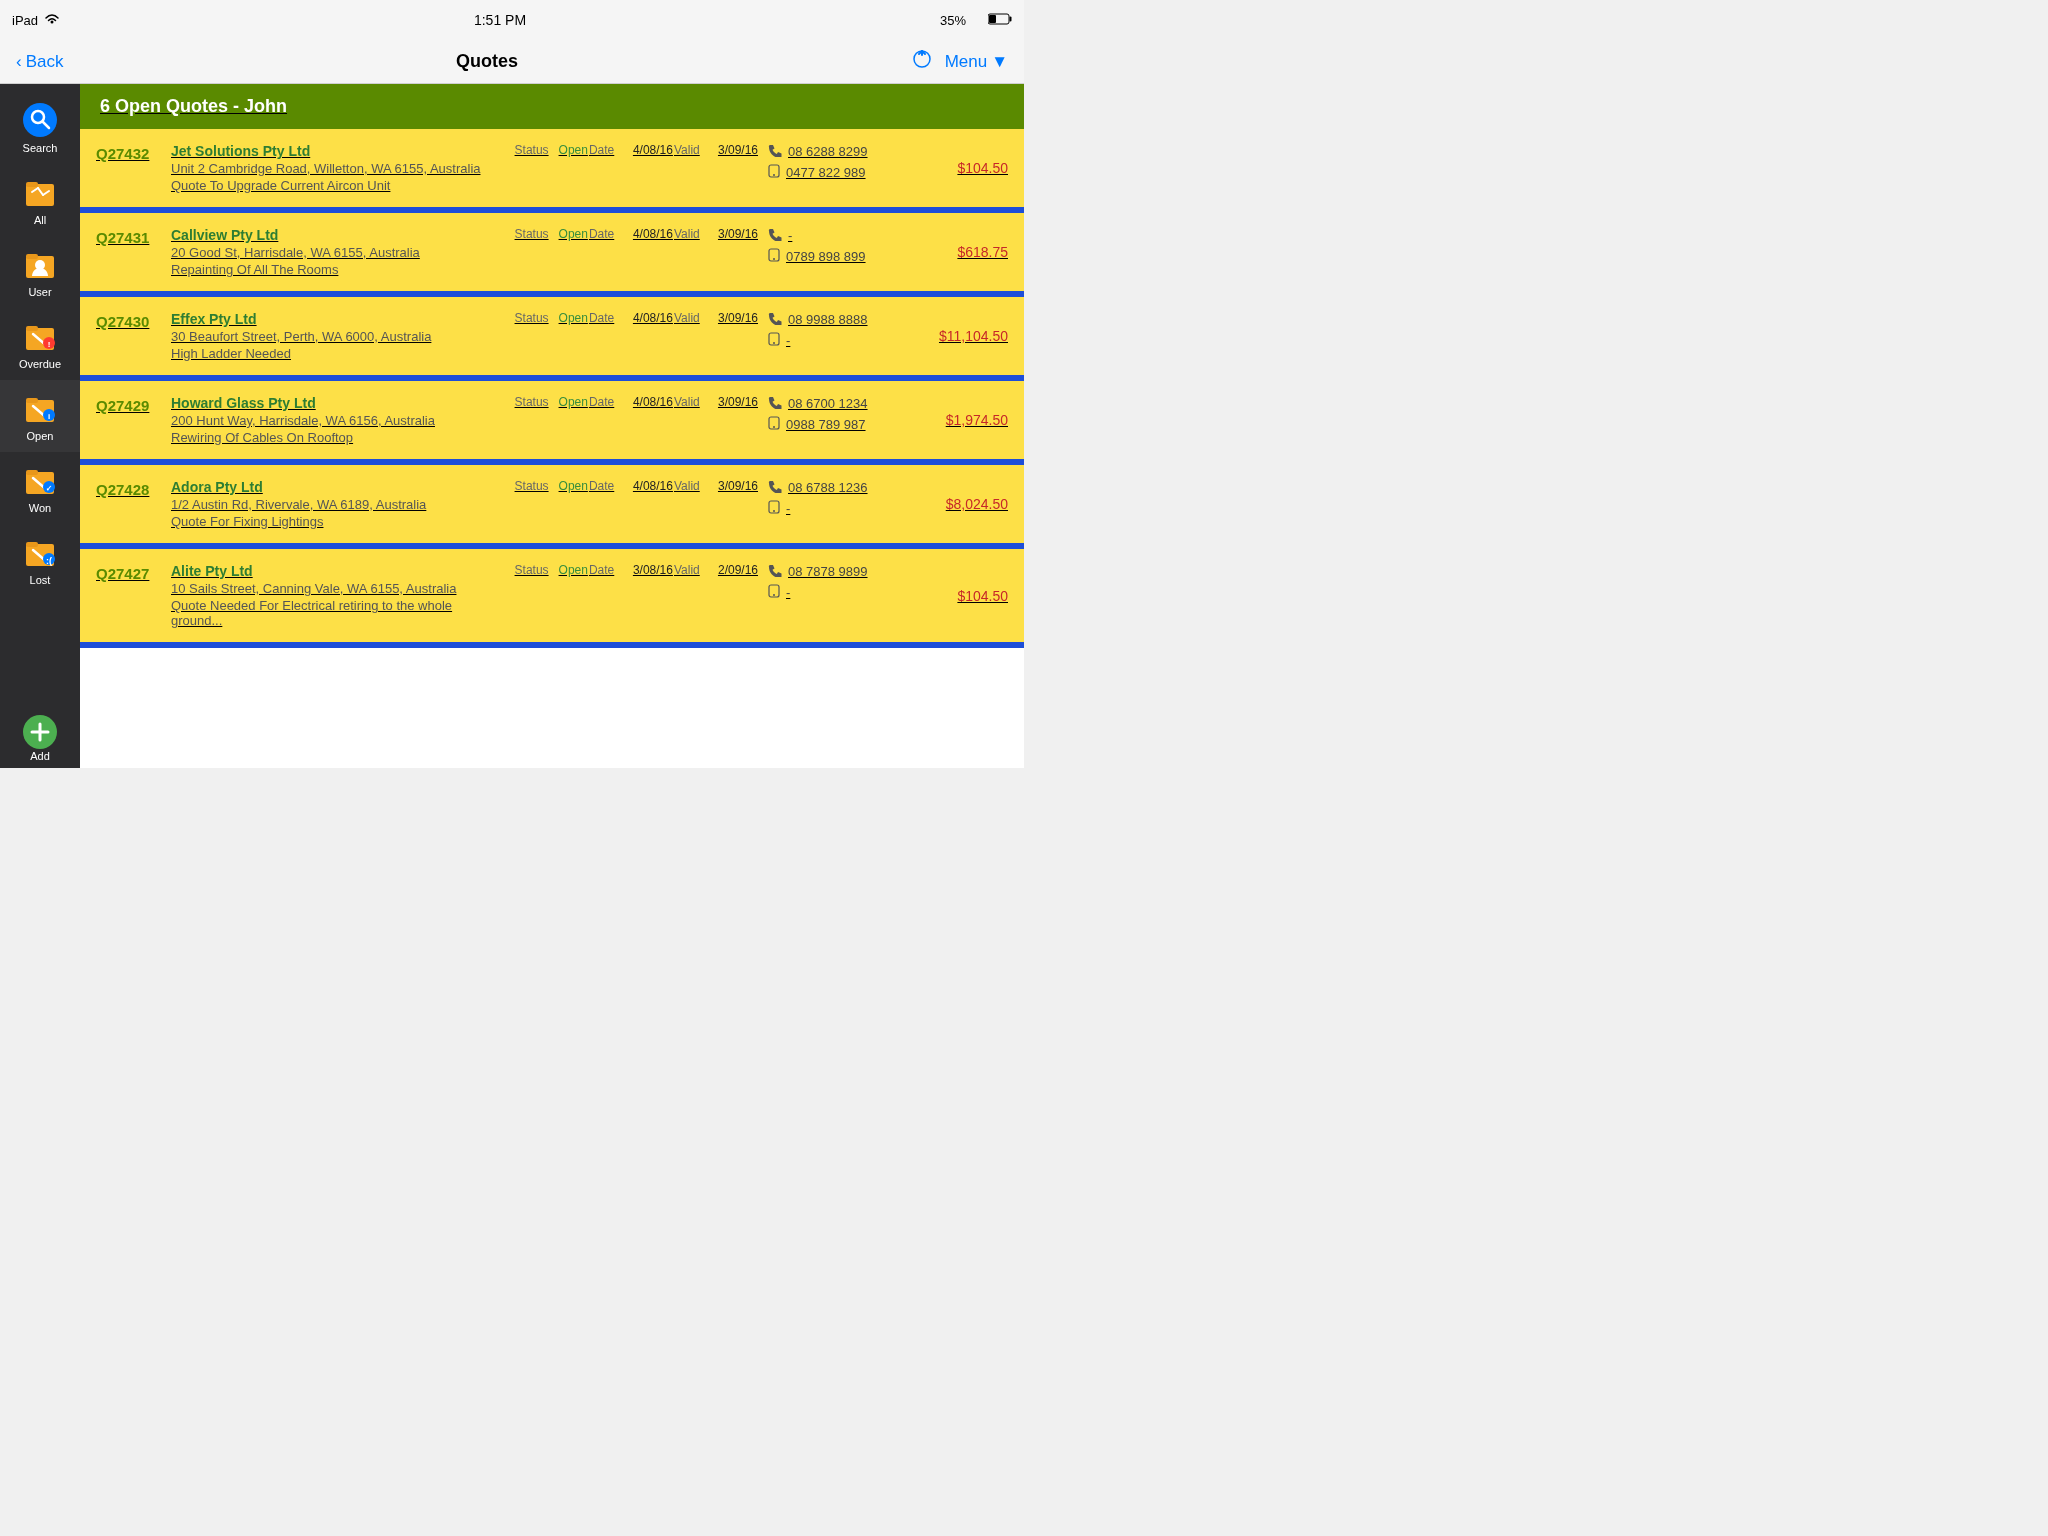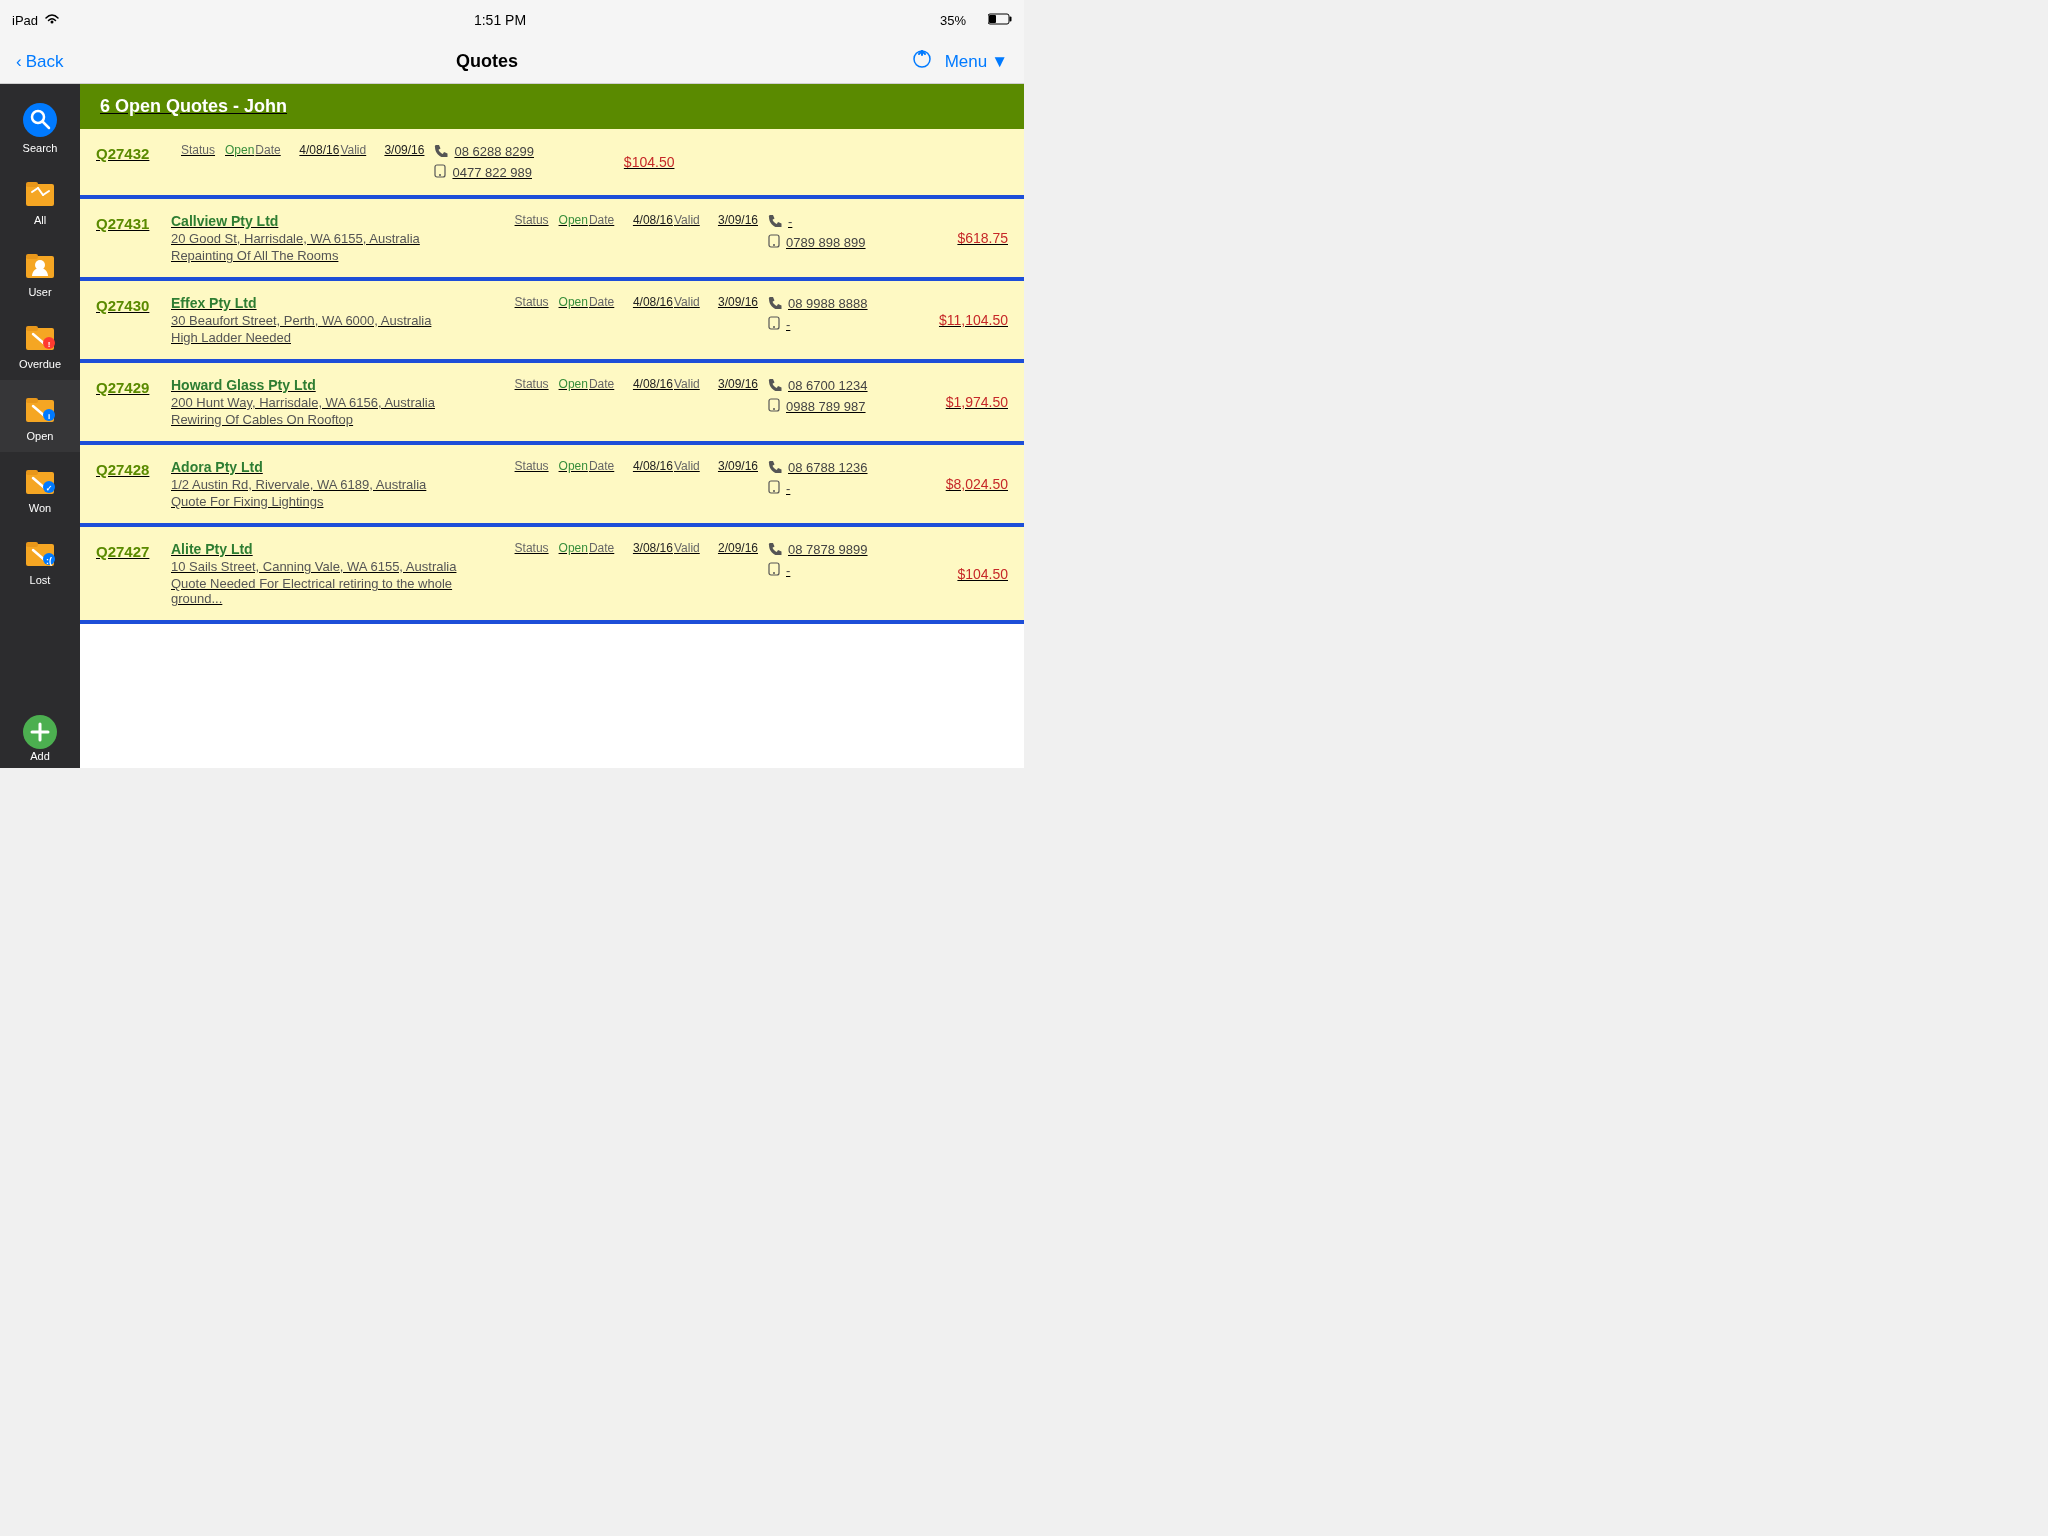--- a/index.html
+++ b/index.html
@@ -53,21 +53,21 @@
 
     
     .content-header {
       background: #5a8a00; padding: 12px 20px; color: #fff; font-size: 18px; font-weight: 600;
     }
 
     
     .quote-list { flex: 1; overflow-y: auto; background: #fff; }
     .quote-row {
       display: flex; align-items: flex-start; padding: 14px 16px;
-      border-bottom: 4px solid #1d4ed8; background: #fef9c3;
+      border-bottom: 6px solid #1d4ed8; background: #fde047;
     }
     .quote-id { color: #5a8a00; font-size: 15px; font-weight: 600; min-width: 75px; margin-top: 2px; }
     .quote-details { flex: 1; min-width: 0; }
     .quote-company { color: #2e7d32; font-size: 14px; font-weight: 600; margin-bottom: 2px; }
     .quote-address { color: #555; font-size: 13px; margin-bottom: 2px; }
     .quote-description { color: #555; font-size: 13px; }
     .quote-meta { display: flex; flex-direction: row; gap: 1px; min-width: 130px; font-size: 12px; color: #333; margin-left: 10px; }
     .quote-meta-row { display: flex; gap: 4px; }
     .meta-label { color: #666; min-width: 40px; }
     .meta-value-status { color: #388e3c; font-weight: 500; }
@@ -233,20 +233,25 @@
 
   <div class="content">
 
     <div class="content-header">
       <span>6 Open Quotes - John</span>
     </div>
 
     <div class="quote-list" id="quote-list">
     <div class="quote-row">
     <div class="quote-id">Q27432</div>
+    <div class="quote-details">
+      <div class="quote-company">Jet Solutions Pty Ltd</div>
+      <div class="quote-address">Unit 2 Cambridge Road, Willetton, WA 6155, Australia</div>
+      <div class="quote-description">Quote To Upgrade Current Aircon Unit</div>
+    </div>
     <div class="quote-meta">
       <div class="quote-meta-row">
         <span class="meta-label">Status</span>
         <span class="meta-value-status">Open</span>
       </div>
       <div class="quote-meta-row">
         <span class="meta-label">Date</span>
         <span class="meta-value">4/08/16</span>
       </div>
       <div class="quote-meta-row">

